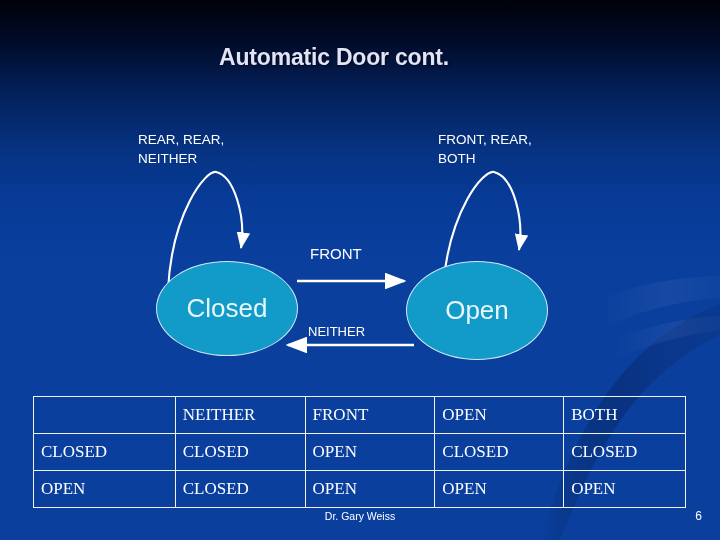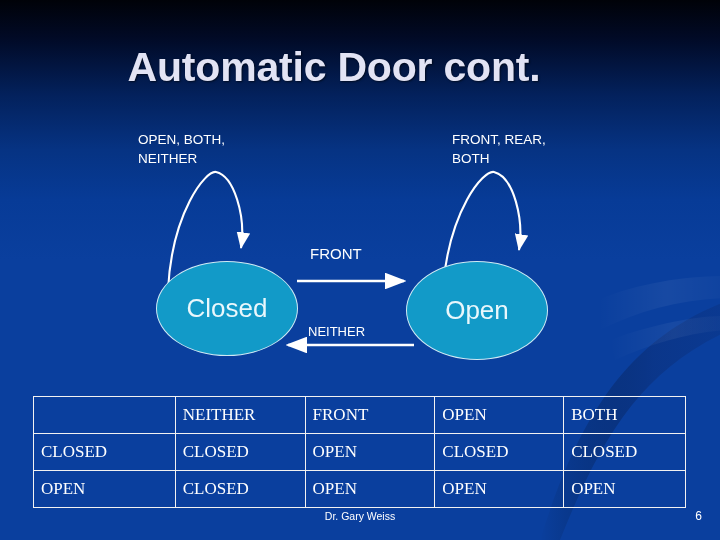--- a/index.html
+++ b/index.html
@@ -30,38 +30,38 @@
     pointer-events: none;
   }
 
   
   #title {
     position: absolute;
     left: 0;
     top: 44px;
     width: 668px;
     text-align: center;
-    font-size: 41px;
+    font-size: 23px;
     font-weight: bold;
     color: #e2e3f4;
     letter-spacing: -0.2px;
     text-shadow: 1px 1px 2px rgba(0,0,0,0.55);
     white-space: nowrap;
   }
 
   
   .loop-caption {
     position: absolute;
     color: #ffffff;
     font-size: 13.5px;
     line-height: 19px;
     white-space: nowrap;
   }
   #caption-left  { left: 138px; top: 130px; }
-  #caption-right { left: 452px; top: 130px; }
+  #caption-right { left: 438px; top: 130px; }
 
   
   #diagram {
     position: absolute;
     left: 0;
     top: 0;
     width: 720px;
     height: 540px;
   }
 
@@ -152,21 +152,21 @@
       </linearGradient>
     </defs>
     <path d="M 560 540 C 600 440 640 370 730 330 L 730 300 C 620 340 575 430 540 540 Z" fill="url(#swGrad2)"></path>
     <path d="M 598 300 C 640 282 690 276 724 276 L 724 298 C 680 300 640 310 600 330 Z" fill="url(#swGrad)"></path>
     <path d="M 610 340 C 660 322 700 316 726 316 L 726 330 C 690 332 650 344 615 360 Z" fill="url(#swGrad)"></path>
   </svg>
 
   <div id="title">Automatic Door cont.</div>
 
   <div id="caption-left" class="loop-caption">
-    <div>OPEN, BOTH,</div>
+    <div>REAR, REAR,</div>
     <div>NEITHER</div>
   </div>
 
   <div id="caption-right" class="loop-caption">
     <div>FRONT, REAR,</div>
     <div>BOTH</div>
   </div>
 
   <svg id="diagram" viewBox="0 0 720 540">
     <defs>

